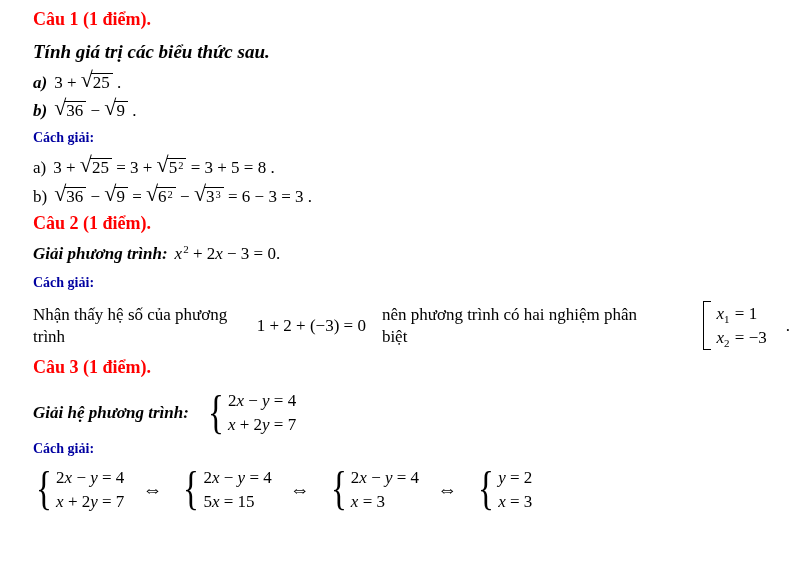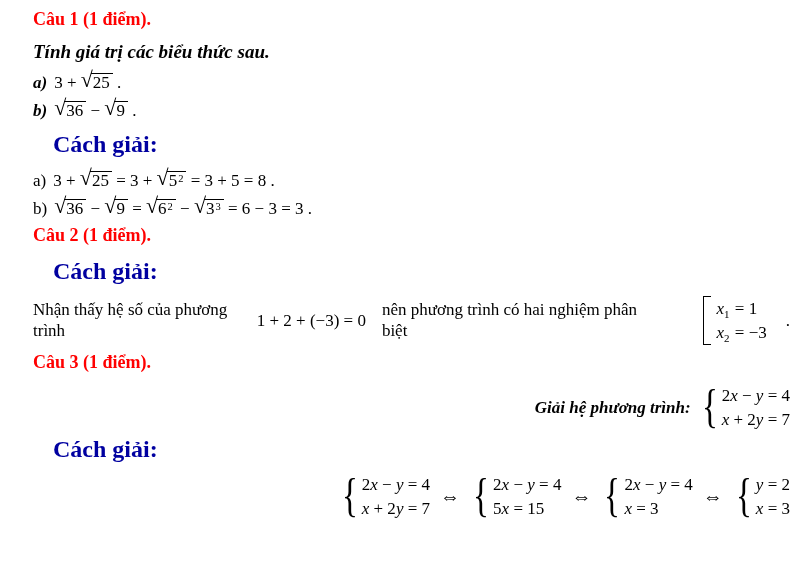--- a/index.html
+++ b/index.html
@@ -11,21 +11,21 @@
   body {
     font-family: "Liberation Serif", serif;
     font-size: 17px;
     color: #000000;
   }
   .doc { padding: 8px 10px 0 33px; }
 
   .line { margin: 0 0 8px 0; line-height: 1.25; }
 
   .h-red  { color: #ff0000; font-weight: bold; font-size: 18px; }
-  .h-blue { color: #0000a0; font-weight: bold; font-size: 24px; margin-left: 20px; }
+  .h-blue { color: #0000a0; font-weight: bold; font-size: 14px; }
   .task   { font-weight: bold; font-style: italic; font-size: 19px; }
 
   .ab  { font-weight: bold; font-style: italic; margin-right: 7px; }
   .abn { margin-right: 7px; }
 
   
   .m { white-space: pre; }
   .m i { font-family: "Liberation Serif", serif; }
 
   sup, sub { line-height: 0; vertical-align: baseline; position: relative; font-size: 11px; }
@@ -63,21 +63,21 @@
     border: 1.5px solid #000;
     border-right: none;
     margin-right: 6px;
     margin-top: -2px; margin-bottom: -2px;
   }
 
   .iff { font-size: 20px; padding: 0 2px; }
 
   .flexline { display: flex; align-items: center; }
   .gap4 { gap: 16px; }
-  .gap8 { gap: 8px; justify-content: flex-end; }
+  .gap8 { gap: 16px; }
 
   .dot { margin-left: 3px; }
 </style>
 </head>
 <body>
 
 <div class="doc">
 
   <div class="line h-red" style="margin-bottom:9px">Câu 1 (1 điểm).</div>
 
@@ -123,20 +123,23 @@
         <span class="sg">√</span>
         <span class="rad"><span class="m">6</span><sup>2</sup></span>
       </span><span class="m"> − </span><span class="sqrt">
         <span class="sg">√</span>
         <span class="rad"><span class="m">3</span><sup>3</sup></span>
       </span><span class="m"> = 6 − 3 = 3 .</span>
   </div>
 
   <div class="line h-red" style="margin-bottom:9px">Câu 2 (1 điểm).</div>
 
+  <div class="line" style="margin-bottom:9px">
+    <span class="ab">Giải phương trình:</span><span class="m"><i>x</i></span><sup>2</sup><span class="m"> + 2<i>x</i> − 3 = 0.</span>
+  </div>
 
   <div class="line h-blue" style="margin-bottom:12px">Cách giải:</div>
 
   <div class="line flexline gap4" style="margin-bottom:8px">
     <span>Nhận thấy hệ số của phương trình</span>
     <span class="m">1 + 2 + (−3) = 0</span>
     <span>nên phương trình có hai nghiệm phân biệt</span>
     <span class="sysb">
       <span class="sqb"></span>
       <span class="col">

